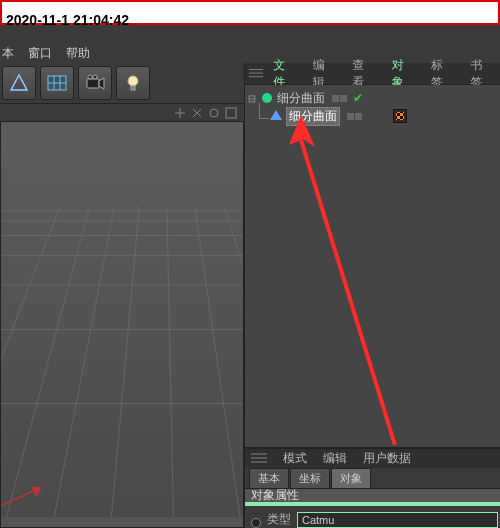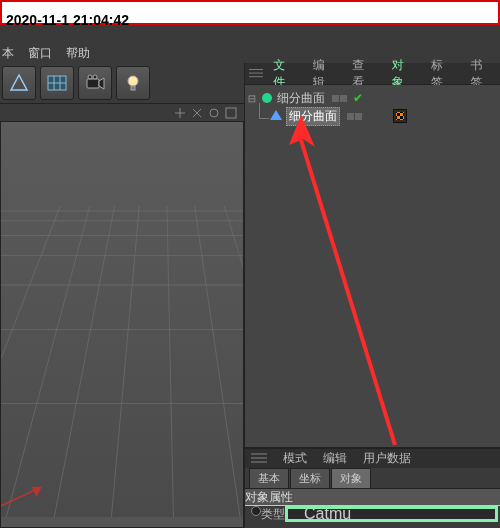--- a/index.html
+++ b/index.html
@@ -43,24 +43,24 @@
   .tree-line-h { position:absolute; left: 14px; top: 33px; width: 10px; height: 1px; background: #777; }
 
   .arrow-svg { position: absolute; left: 0; top: 20px; width: 230px; height: 360px; pointer-events: none; }
 
   .attr-tabs { height: 20px; background: #2f2f2f; display:flex; align-items:center; gap:16px; padding-left:6px; border-top:1px solid #222; }
   .attr-head { height: 22px; display:flex; align-items:center; gap:6px; padding-left:6px; background:#3a3a3a; }
   .attr-head .sds { width:14px; height:14px; }
   .subtabs { height: 20px; display:flex; align-items:flex-end; gap:1px; padding-left:4px; background:#3a3a3a; }
   .subtab { padding: 2px 8px; background: #505050; color:#ccc; border:1px solid #222; border-bottom:none; font-size:11px; }
   .subtab.active { background: #6a6a6a; }
-  .sect-head { height: 18px; background: #555; color:#ddd; display:flex; align-items:center; border-top:1px solid #222; border-bottom:1px solid #86efac; }
-  .proprow { height: 22px; display:flex; align-items:flex-start; padding-left:6px; background:#3a3a3a; }
+  .sect-head { height: 18px; background: #555; color:#ddd; padding-left:6px; display:flex; align-items:center; border-top:1px solid #222; border-bottom:4px solid #86efac; }
+  .proprow { height: 22px; display:flex; align-items:flex-end; gap:6px; padding-left:6px; background:#3a3a3a; }
   .proprow .radio { width:10px; height:10px; border-radius:50%; border:1px solid #888; background:#222; }
-  .proprow .field { flex:1; height:16px; background:#2a2a2a; border:3px solid #86efac; color:#ccc; padding-left:16px; font-size:16px; display:flex; align-items:center; margin-right:2px; overflow:hidden; }
+  .proprow .field { flex:1; height:16px; background:#2a2a2a; border:1px solid #86efac; color:#ccc; padding-left:4px; font-size:11px; display:flex; align-items:center; margin-right:2px; overflow:hidden; }
 
   
   .grid-canvas { position:absolute; inset:0; }
 </style>
 </head>
 <body>
 
 <div class="tsbar">
   <span>2020-11-1 21:04:42</span>
 </div>

